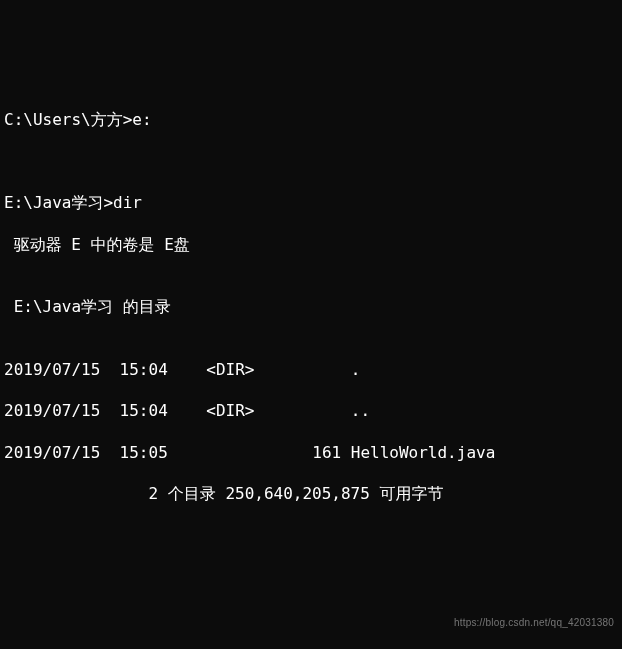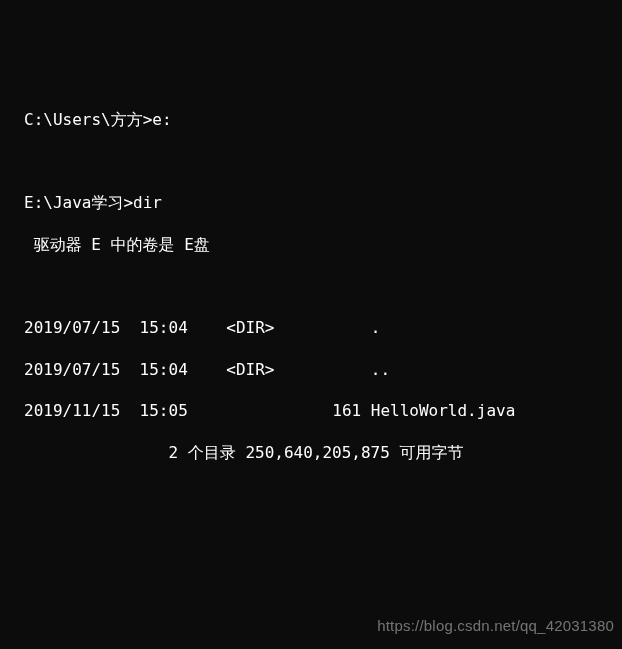--- a/index.html
+++ b/index.html
@@ -9,49 +9,50 @@
       font-family: 'NSimSun', 'SimSun', 'Consolas', monospace;
       font-size: 16px;
       line-height: 1.3;
       width: 622px;
       height: 649px;
       padding: 6px 4px;
       position: relative;
       white-space: pre;
       overflow: hidden;
     }
-    .line { white-space: pre; margin-left: 20px; }
+    .line { white-space: pre; }
     .prompt { display: inline; }
     .cmd { display: inline; }
     .watermark {
       position: absolute;
-      bottom: 14px;
+      bottom: 20px;
       right: 8px;
       color: rgba(200,200,200,0.55);
       font-family: Arial, sans-serif;
-      font-size: 15px;
+      font-size: 10px;
       letter-spacing: 0.2px;
     }
   </style>
 </head>
 <body>
 
 
 
 <div>
 <div class="line"><span class="prompt">C:\Users\方方&gt;</span><span class="cmd">e:</span></div>
 <div class="line"></div>
 <div class="line"></div>
 <div class="line"><span class="prompt">E:\Java学习&gt;</span><span class="cmd">dir</span></div>
 <div class="line"> 驱动器 E 中的卷是 E盘</div>
 <div class="line"></div>
+<div class="line"> E:\Java学习 的目录</div>
 <div class="line"></div>
 <div class="line">2019/07/15  15:04    &lt;DIR&gt;          .</div>
 <div class="line">2019/07/15  15:04    &lt;DIR&gt;          ..</div>
-<div class="line">2019/11/15  15:05               161 HelloWorld.java</div>
+<div class="line">2019/07/15  15:05               161 HelloWorld.java</div>
 <div class="line">               2 个目录 250,640,205,875 可用字节</div>
 <div class="line"></div>
 
 <div class="line"></div>
 
 
 
 <div class="line"></div>
 
 <div class="line"></div>

